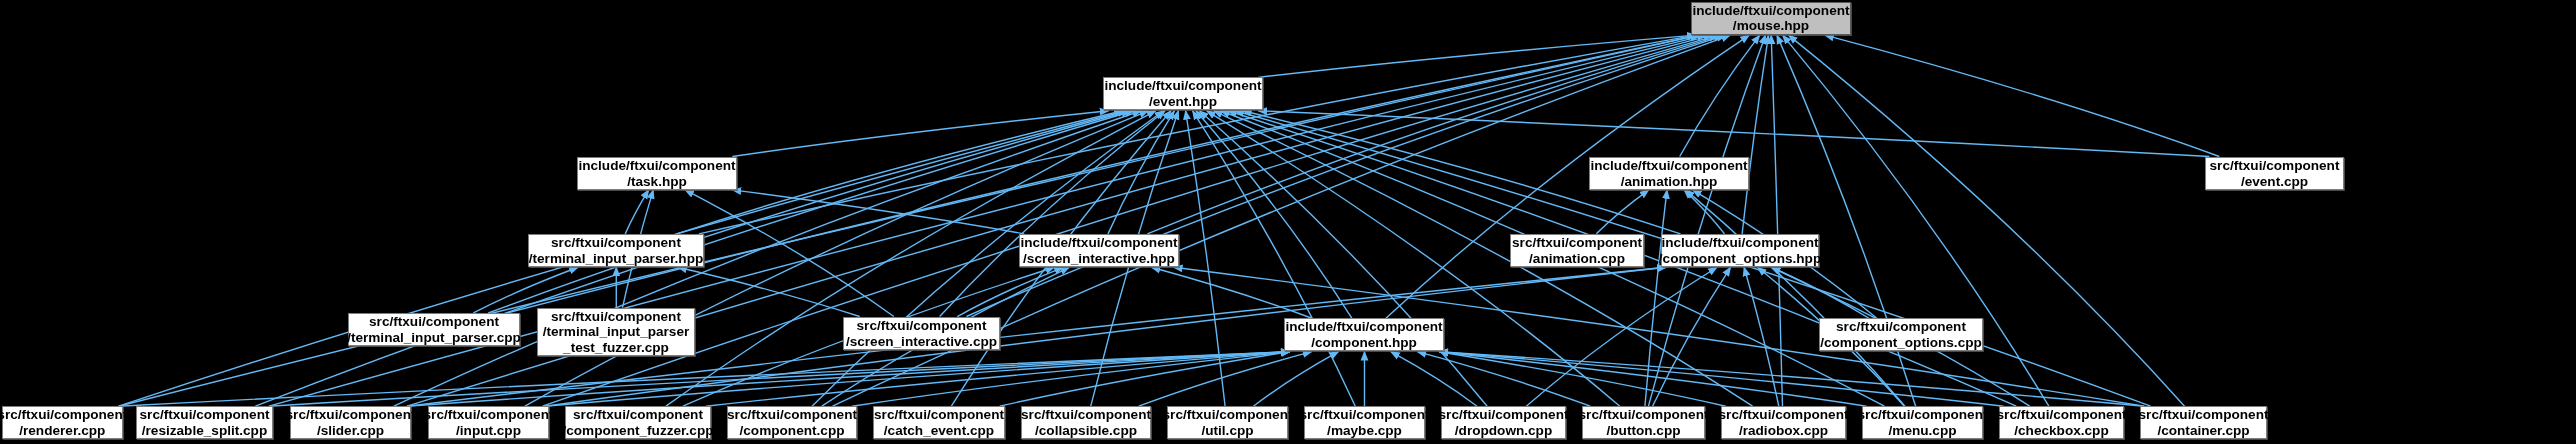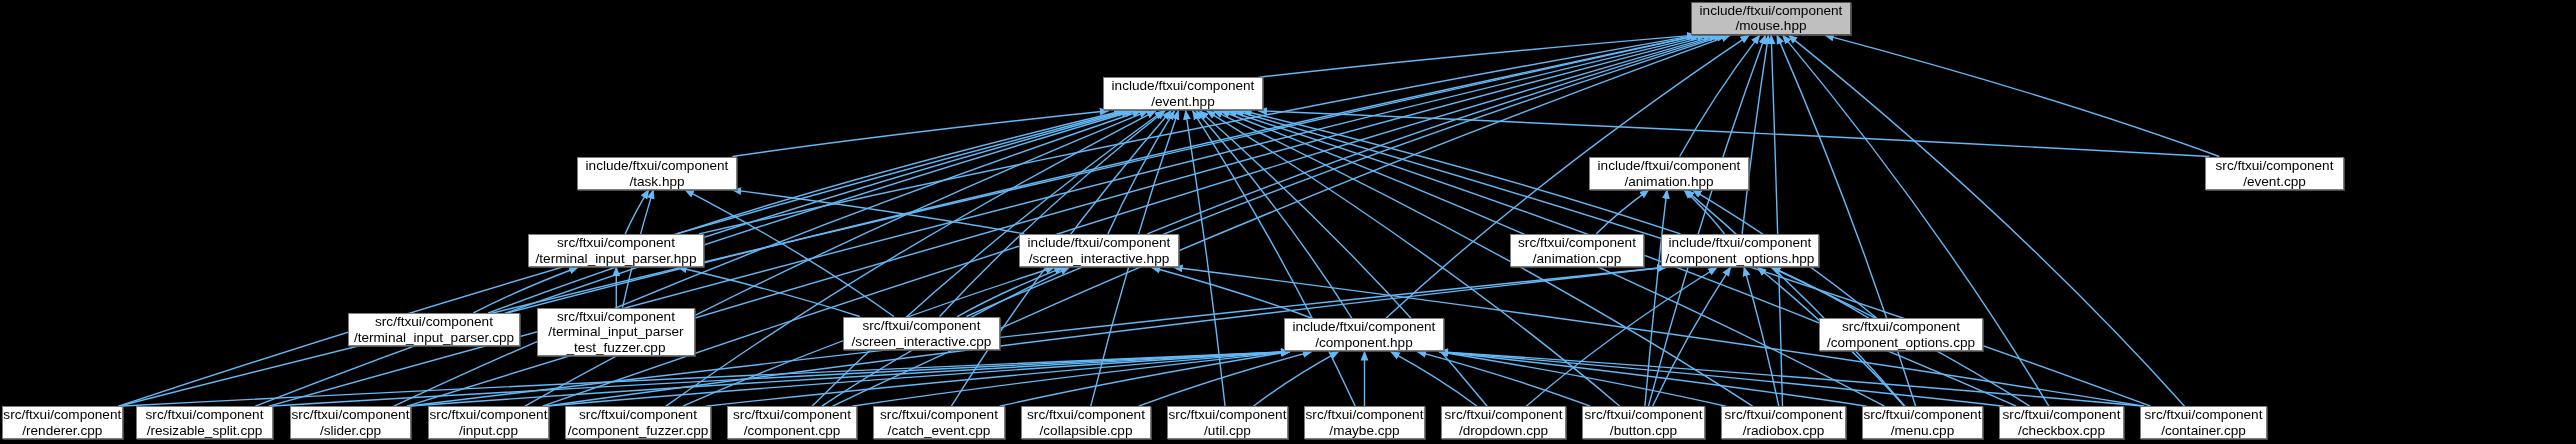--- a/index.html
+++ b/index.html
@@ -2,21 +2,21 @@
 <html style="font-size:14px"><head>
 <meta charset="utf-8">
 <style>
   html,body{margin:0;padding:0;background:#000;}
   #canvas{position:relative;width:2576px;height:444px;background:#000;overflow:hidden;
           font-family:"Liberation Sans","DejaVu Sans",sans-serif;}
   #edges{position:absolute;left:0;top:0;width:2576px;height:444px;}
   .node{position:absolute;box-sizing:border-box;border:0.9px solid #7d7d7d;
         background:#ffffff;color:#000;display:flex;align-items:center;justify-content:center;
         text-align:center;line-height:1.12;font-size:13.6px;white-space:pre-line;
-        box-shadow:0.9px 0.9px 0 rgba(90,90,90,0.9);z-index:5;}
+        box-shadow:0.9px 0.9px 0 rgba(90,90,90,0.9);z-index:5;font-weight:bold;}
   .node.root{background:#bfbfbf;border-color:#5a5a5a;}
   .node span{display:block;padding:0 3.5px;}
 </style>
 </head>
 <body>
 
 <div id="canvas">
   <svg id="edges" viewBox="0 0 2928 505" xmlns="http://www.w3.org/2000/svg">
       <defs>
         <marker id="ah" viewBox="0 0 10 8" refX="9" refY="4" markerWidth="7" markerHeight="6" orient="auto">

